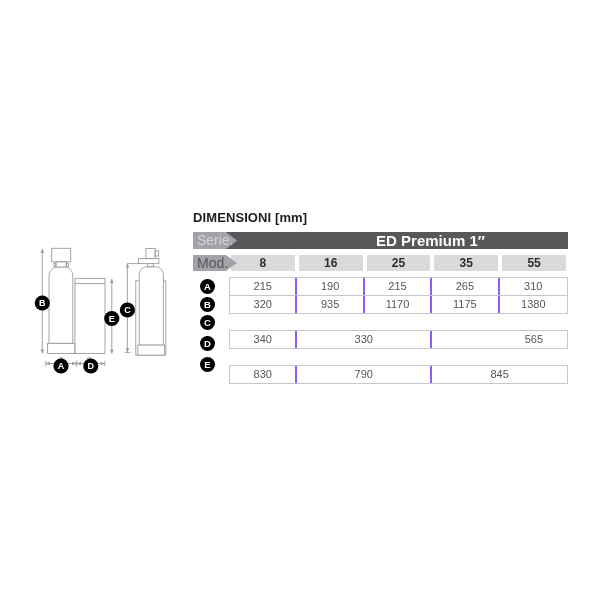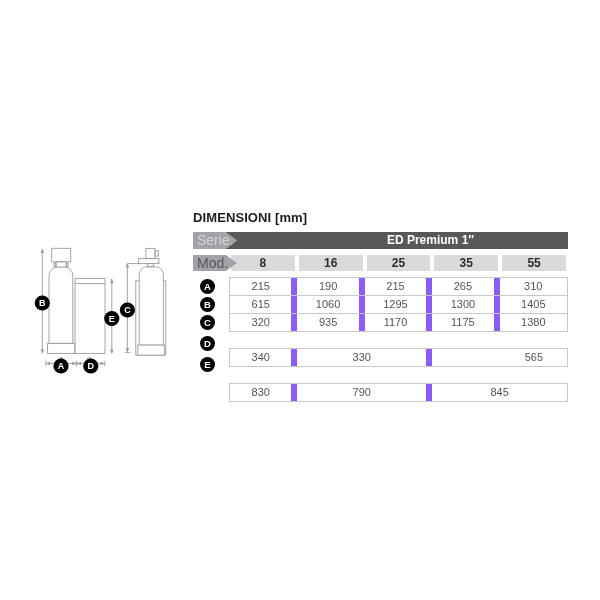--- a/index.html
+++ b/index.html
@@ -21,21 +21,21 @@
     font-family: "DejaVu Sans", sans-serif;
     font-size: 8px; fill: #8e8f91; text-anchor: middle;
   }
   
   .dims { position: absolute; left: 193px; top: 211px; width: 375px; }
   .sec-title { font-size: 13px; font-weight: bold; color: #1d1d1b; height: 14px; line-height: 13px; letter-spacing: 0.1px; }
   .serie-row { position: relative; margin-top: 7px; height: 17px; }
   .serie-bar { position: absolute; inset: 0; background: #58585a; }
   .serie-value {
     position: absolute; left: 100px; right: 0; top: 0; height: 17px;
-    line-height: 17px; text-align: center; color: #ffffff; font-weight: bold; font-size: 12px;
+    line-height: 17px; text-align: center; color: #ffffff; font-weight: bold; font-size: 15px;
   }
   .tag {
     position: absolute; left: 0; top: 0; bottom: 0; width: 44px;
     background: #a2a3a6;
     clip-path: polygon(0 0, 33px 0, 44px 50%, 33px 100%, 0 100%);
     font-size: 14px; padding-left: 4px;
   }
   .serie-tag { color: #d3d4d6; line-height: 17px; }
   .mod-tag { color: #55565a; line-height: 16px; }
   .mod-row { position: relative; margin-top: 6px; height: 16px; }
@@ -46,21 +46,21 @@
   }
   .data-rows { position: relative; margin-top: 6px; margin-left: 36px; }
   .drow {
     display: grid; grid-template-columns: repeat(5, 1fr);
     border: 1px solid #c7c8ca; height: 19px; background: #fff;
   }
   .drow.joined { margin-top: -1px; }
   .drow.spaced { margin-top: 16px; grid-template-columns: 1fr 2fr 2fr; }
   .dcell {
     text-align: center; font-size: 11px; color: #54555a; line-height: 17px;
-    border-right: 6px solid #8b5cf6;
+    border-right: 2px solid #8b5cf6;
   }
   .dcell:last-child { border-right: none; }
   .dcell.align-right { text-align: right; padding-right: 24px; }
   .tbadge {
     position: absolute; left: -29px; width: 15px; height: 15px;
     background: #000; border-radius: 50%;
     color: #fff; font-weight: bold; font-size: 9.5px; text-align: center; line-height: 15px;
   }
   .tb-a { top: 2px; } .tb-b { top: 20px; } .tb-c { top: 38px; } .tb-d { top: 59px; } .tb-e { top: 80px; }
 </style>
@@ -173,27 +173,20 @@
       <span class="tbadge tb-e">E</span>
 
       <div class="drow">
         <div class="dcell">215</div>
         <div class="dcell">190</div>
         <div class="dcell">215</div>
         <div class="dcell">265</div>
         <div class="dcell">310</div>
       </div>
       <div class="drow joined">
-        <div class="dcell">615</div>
-        <div class="dcell">1060</div>
-        <div class="dcell">1295</div>
-        <div class="dcell">1300</div>
-        <div class="dcell">1405</div>
-      </div>
-      <div class="drow joined">
         <div class="dcell">320</div>
         <div class="dcell">935</div>
         <div class="dcell">1170</div>
         <div class="dcell">1175</div>
         <div class="dcell">1380</div>
       </div>
       <div class="drow spaced">
         <div class="dcell">340</div>
         <div class="dcell">330</div>
         <div class="dcell align-right">565</div>

